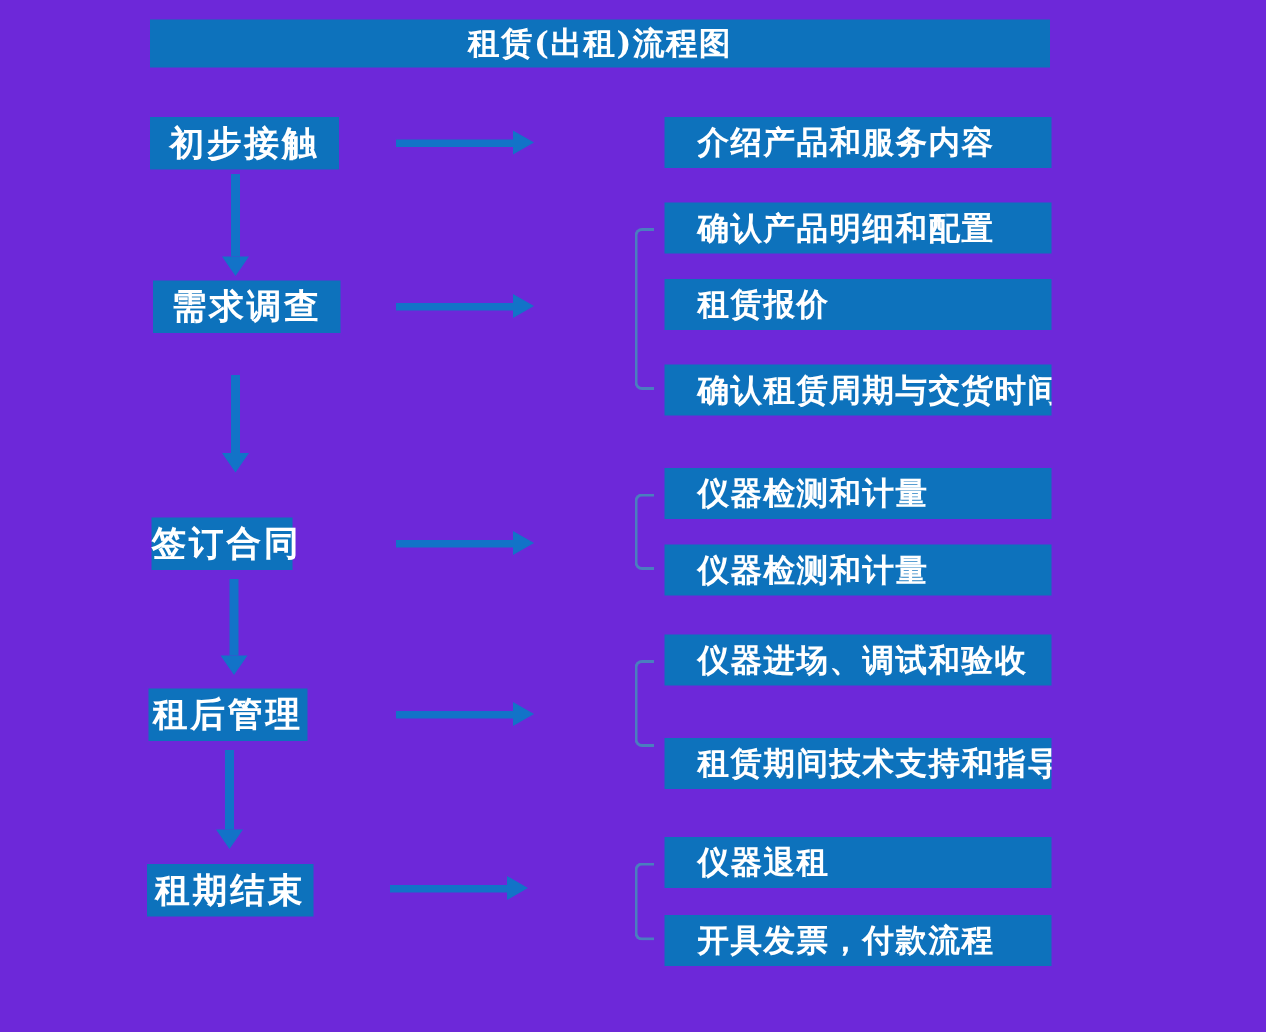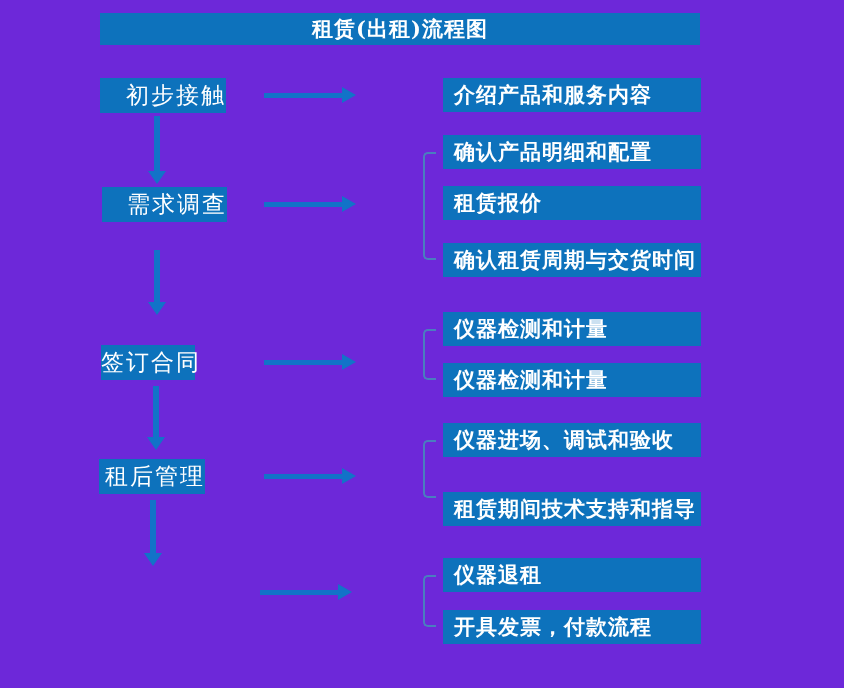--- a/index.html
+++ b/index.html
@@ -13,27 +13,27 @@
   .stage{position:relative;width:844px;height:688px;background:#6d28d9;}
 
   .titlebar{
     position:absolute;left:100px;top:13px;width:600px;height:32px;
     background:var(--primary);color:#ffffff;font-weight:bold;font-size:21px;
     text-align:center;line-height:32px;letter-spacing:1px;
   }
 
   .lbox{
     position:absolute;height:35px;background:var(--primary);
-    color:#ffffff;font-weight:normal;font-size:23px;line-height:35px;
-    text-align:right;letter-spacing:2px;white-space:nowrap;
+    color:#ffffff;font-weight:bold;font-size:23px;line-height:35px;
+    text-align:center;letter-spacing:2px;white-space:nowrap;
   }
   .rbox{
     position:absolute;left:443px;width:258px;height:34px;background:var(--primary);
     color:#ffffff;font-weight:bold;font-size:21px;line-height:34px;
-    padding-left:11px;letter-spacing:1px;white-space:nowrap;overflow:hidden;
+    padding-left:22px;letter-spacing:1px;white-space:nowrap;overflow:hidden;
   }
 
   .harrow{position:absolute;width:92px;height:16px;display:flex;align-items:center;}
   .harrow .shaft{flex:1;height:5px;background:var(--arrow);}
   .harrow .head{width:0;height:0;border-top:8px solid transparent;
     border-bottom:8px solid transparent;border-left:14px solid var(--arrow);}
 
   .varrow{position:absolute;width:18px;display:flex;flex-direction:column;align-items:center;}
   .varrow .shaft{width:6px;flex:1;background:var(--arrow);}
   .varrow .head{width:0;height:0;border-left:9px solid transparent;
@@ -47,20 +47,21 @@
 <body>
 
 <div class="stage">
 
   <div class="titlebar">租赁(出租)流程图</div>
 
   <div class="lbox" style="left:100px;top:78px;width:126px">初步接触</div>
   <div class="lbox" style="left:102px;top:187px;width:125px">需求调查</div>
   <div class="lbox" style="left:101px;top:345px;width:94px">签订合同</div>
   <div class="lbox" style="left:99px;top:459px;width:106px">租后管理</div>
+  <div class="lbox" style="left:98px;top:576px;width:111px">租期结束</div>
 
   <div class="varrow" style="left:148px;top:116px;height:68px">
       <div class="shaft"></div>
       <div class="head"></div>
     </div>
   <div class="varrow" style="left:148px;top:250px;height:65px">
       <div class="shaft"></div>
       <div class="head"></div>
     </div>
   <div class="varrow" style="left:147px;top:386px;height:64px">

